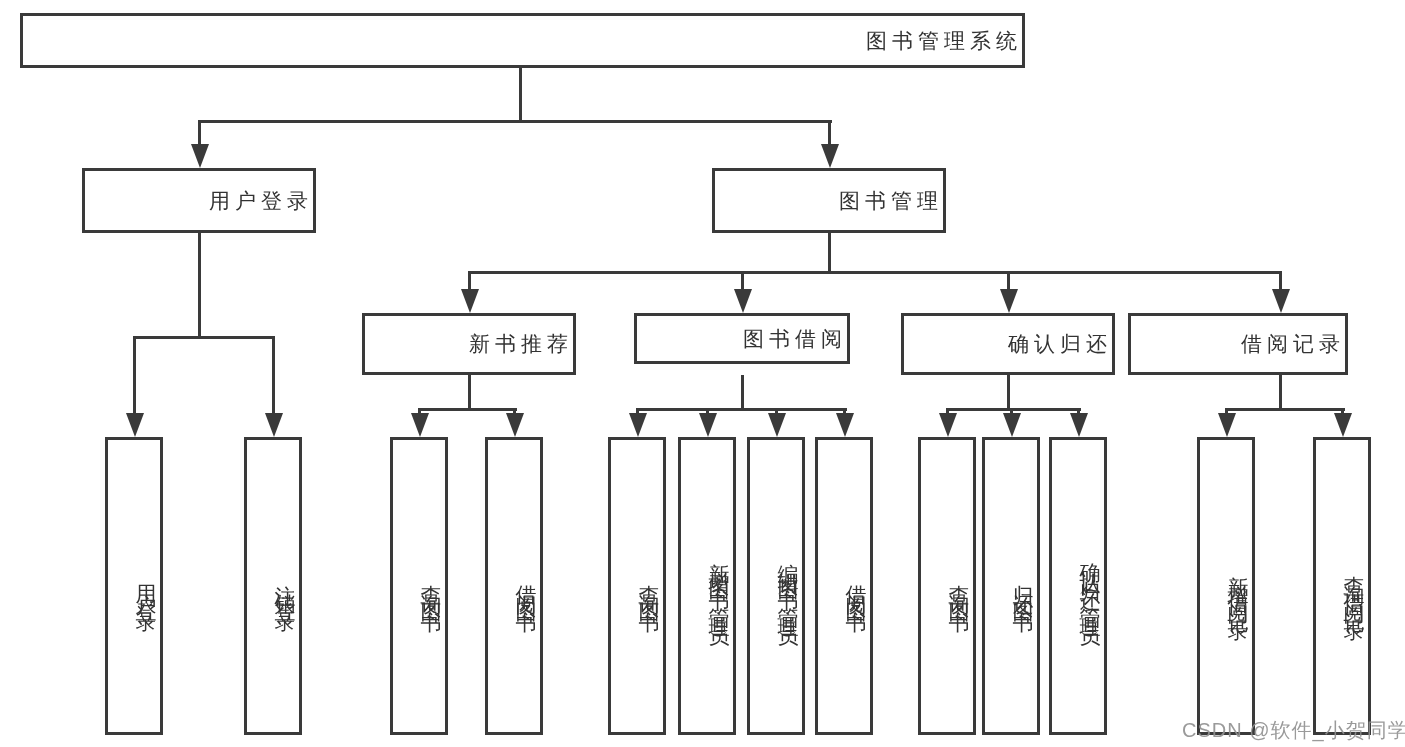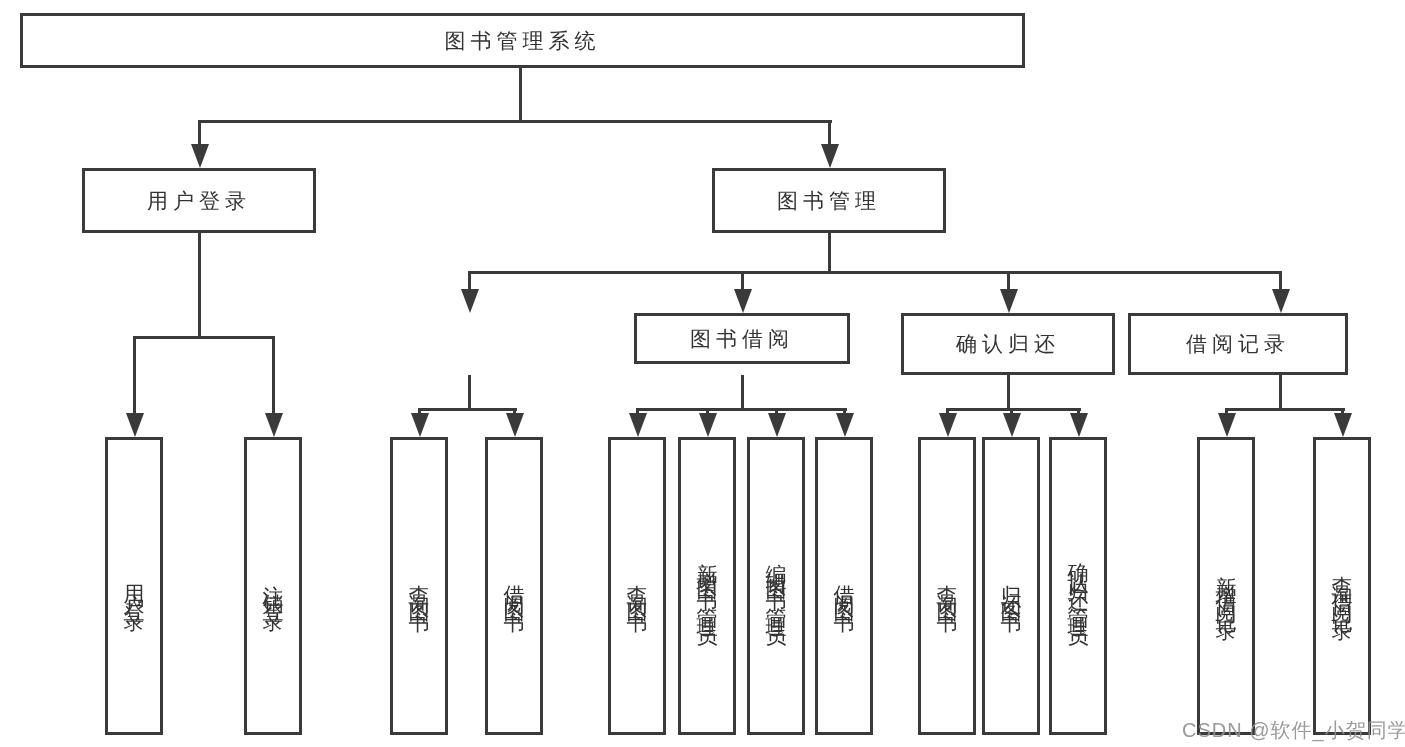--- a/index.html
+++ b/index.html
@@ -10,21 +10,21 @@
     font-family:"Liberation Sans", sans-serif;
     overflow:hidden;
   }
   .node{
     position:absolute;
     box-sizing:border-box;
     border:3px solid #3a3a3a;
     background:#ffffff;
     display:flex;
     align-items:center;
-    justify-content:center;
+    justify-content:flex-end;
   }
   .node .lbl{
     color:#333333;
     font-size:21px;
     letter-spacing:5px;
     white-space:nowrap;
   }
   .vnode .lbl{
     writing-mode:vertical-rl;
     text-orientation:mixed;
@@ -62,20 +62,23 @@
     <span class="lbl">图书管理系统</span>
   </div>
 
   <div class="node" style="left:82px;top:168px;width:234px;height:65px">
     <span class="lbl">用户登录</span>
   </div>
   <div class="node" style="left:712px;top:168px;width:234px;height:65px">
     <span class="lbl">图书管理</span>
   </div>
 
+  <div class="node" style="left:362px;top:313px;width:214px;height:62px">
+    <span class="lbl">新书推荐</span>
+  </div>
   <div class="node" style="left:634px;top:313px;width:216px;height:51px">
     <span class="lbl">图书借阅</span>
   </div>
   <div class="node" style="left:901px;top:313px;width:214px;height:62px">
     <span class="lbl">确认归还</span>
   </div>
   <div class="node" style="left:1128px;top:313px;width:220px;height:62px">
     <span class="lbl">借阅记录</span>
   </div>
 

